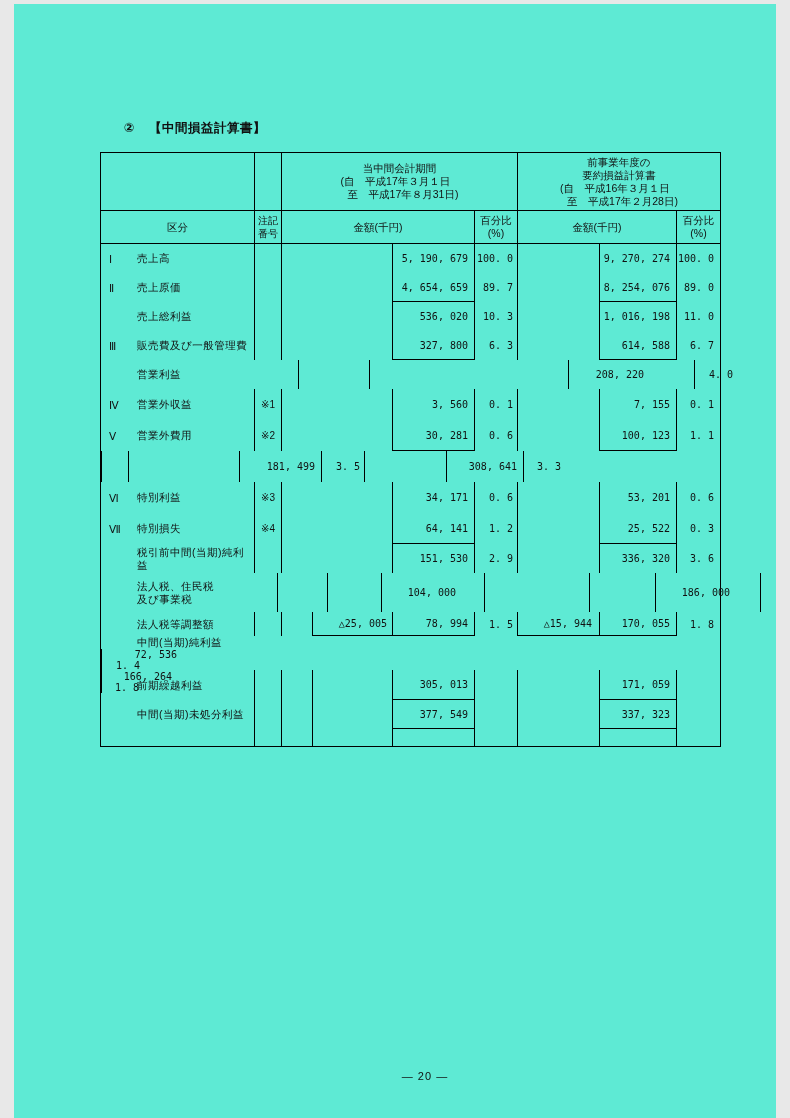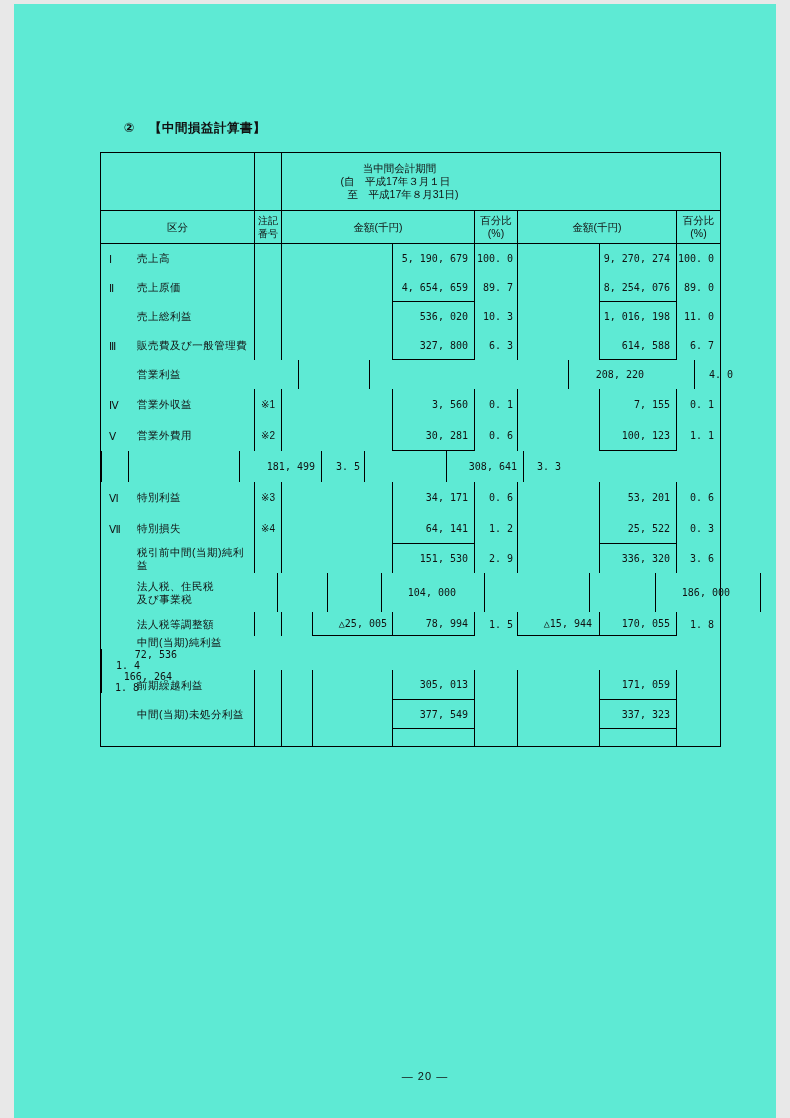--- a/index.html
+++ b/index.html
@@ -72,20 +72,28 @@
     <div class="row h1">
       <div class="cell hcell c1" style="width:153px"></div>
       <div class="cell hcell c2 bl"></div>
       <div class="cell hcell hc3 bl">
         <div class="period-block">
           <div class="period-title">当中間会計期間</div>
           <div>(自　平成17年３月１日</div>
           <div class="period-to">至　平成17年８月31日)</div>
         </div>
       </div>
+      <div class="cell hcell hc4 bl">
+        <div class="period-block">
+          <div class="period-title">前事業年度の</div>
+          <div class="period-title">要約損益計算書</div>
+          <div>(自　平成16年３月１日</div>
+          <div class="period-to">至　平成17年２月28日)</div>
+        </div>
+      </div>
     </div>
 
     <div class="row h2">
       <div class="cell hcell" style="width:153px">区分</div>
       <div class="cell hcell c2 bl">
         <div>
             <div>注記</div>
             <div>番号</div>
           </div>
       </div>

